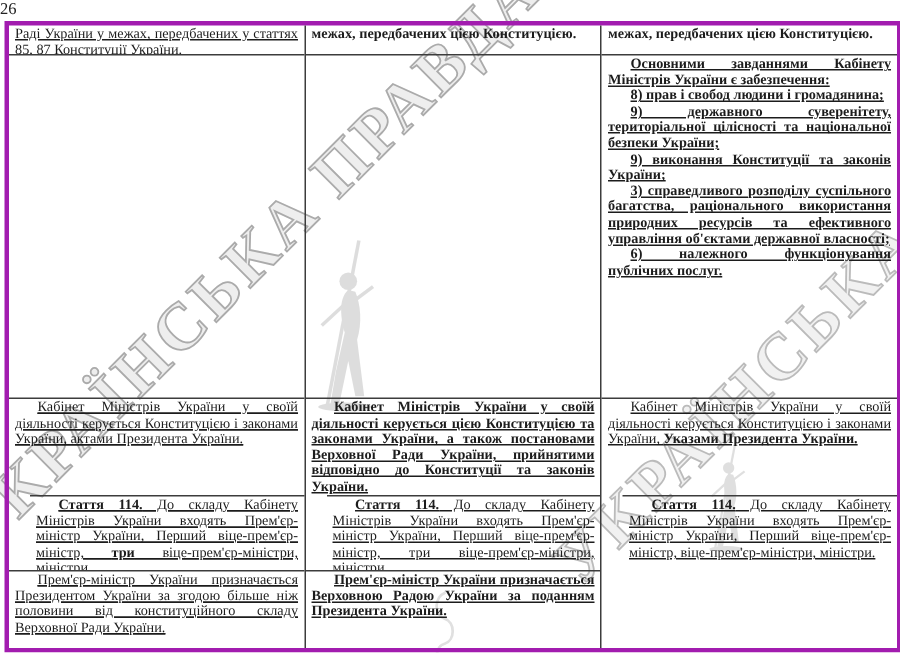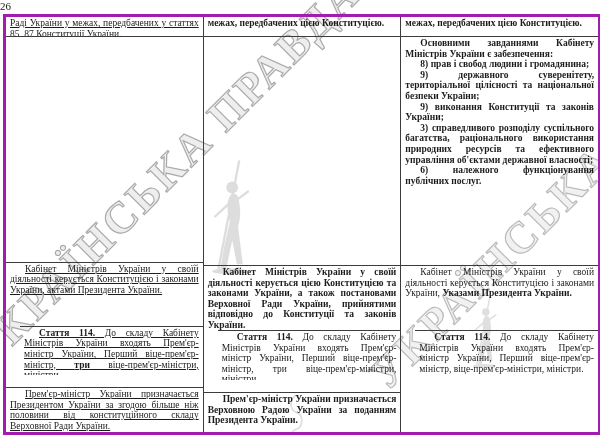--- a/index.html
+++ b/index.html
@@ -37,26 +37,26 @@
   .doc-table{
     position:absolute;left:3px;top:14px;width:592px;height:415px;
     border:3px solid #a21caf;
     display:flex;
     z-index:2;
     background:transparent;
   }
   .doc-col{flex:1 1 0;display:flex;flex-direction:column;min-width:0;}
   .doc-col + .doc-col{border-left:1px solid #3c3c3c;}
   .sec{box-sizing:border-box;overflow:hidden;padding:1px 4px;}
-  .sec + .sec{border-top:1px solid #3c3c3c;}
+  .sec + .sec{border-top:1px solid #3c3c3c;text-decoration:underline;}
   .sec1{height:19px;}
   .sec2{height:229px;}
   .sec3{height:65px;}
   .sec4{height:50px;margin-left:14px;}
-  .sec5{flex:1 1 auto;margin-top:12px;}
+  .sec5{flex:1 1 auto;}
   .sec p{
     margin:0;
     font-size:9.5px;
     line-height:10.6px;
     text-align:justify;
   }
   .sec p.ind{text-indent:15px;}
   .b{font-weight:bold;}
   .u{text-decoration:underline;}
 </style>

